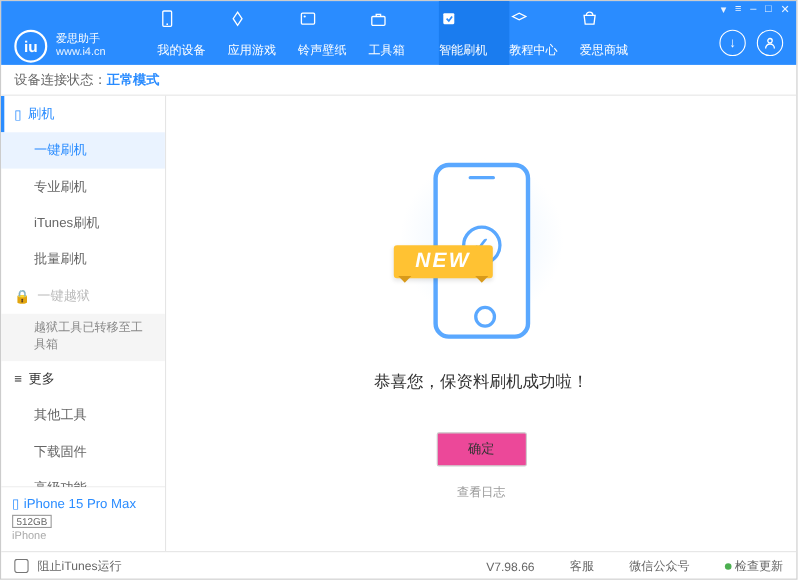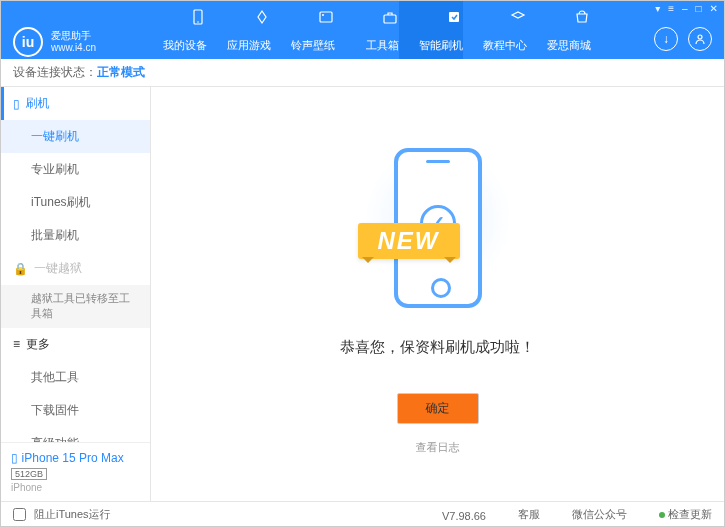--- a/index.html
+++ b/index.html
@@ -6,21 +6,21 @@
 body { font-family: "Microsoft YaHei", Arial, sans-serif; font-size: 12px; background: #fff; width: 725px; height: 527px; overflow: hidden; border: 1px solid #ccc; }
 
 
 .header { background: #2a8cff; height: 58px; display: flex; align-items: center; padding: 0 12px; color: #fff; position: relative; }
 .logo-area { display: flex; align-items: center; width: 130px; margin-top: 24px; }
 .logo-circle { width: 30px; height: 30px; border: 2px solid #fff; border-radius: 50%; display: flex; align-items: center; justify-content: center; font-weight: bold; font-size: 14px; margin-right: 8px; }
 .logo-text { line-height: 1.2; }
 .logo-text .title { font-size: 10px; font-weight: normal; }
 .logo-text .sub { font-size: 10px; opacity: 0.9; }
 .nav { display: flex; height: 100%; }
-.nav-item { width: 64px; height: 100%; display: flex; flex-direction: column; align-items: flex-end; justify-content: center; cursor: pointer; font-size: 11px; gap: 12px; }
+.nav-item { width: 64px; height: 100%; display: flex; flex-direction: column; align-items: flex-start; justify-content: center; cursor: pointer; font-size: 11px; gap: 12px; }
 .nav-item.active { background: #1a7cef; }
 .nav-icon { width: 18px; height: 18px; display: flex; align-items: center; justify-content: center; }
 .window-controls { position: absolute; top: 2px; right: 6px; display: flex; gap: 8px; font-size: 10px; }
 .window-controls span { cursor: pointer; opacity: 0.9; }
 .header-right { position: absolute; right: 12px; bottom: 8px; display: flex; gap: 10px; }
 .circle-btn { width: 24px; height: 24px; border: 1.5px solid #fff; border-radius: 50%; display: flex; align-items: center; justify-content: center; cursor: pointer; font-size: 12px; }
 
 
 .status-bar { height: 28px; border-bottom: 1px solid #e5e5e5; display: flex; align-items: center; padding: 0 12px; font-size: 12px; color: #666; }
 .status-bar .mode { color: #2a8cff; font-weight: bold; }
@@ -41,26 +41,26 @@
 
 
 .main { flex: 1; display: flex; flex-direction: column; align-items: center; justify-content: center; position: relative; }
 .phone-illustration { position: relative; width: 160px; height: 190px; margin-bottom: 15px; }
 .halo { position: absolute; width: 150px; height: 150px; background: radial-gradient(circle, #e8f3ff 0%, #fff 70%); border-radius: 50%; top: 10px; left: 5px; }
 .phone { position: absolute; width: 88px; height: 160px; background: #fff; border: 4px solid #5aa8ff; border-radius: 14px; left: 36px; top: 15px; }
 .phone::before { content: ''; position: absolute; width: 24px; height: 3px; background: #5aa8ff; border-radius: 2px; top: 8px; left: 28px; }
 .phone::after { content: ''; position: absolute; width: 14px; height: 14px; border: 3px solid #5aa8ff; border-radius: 50%; bottom: 6px; left: 33px; }
 .phone-screen { position: absolute; top: 18px; left: 6px; right: 6px; bottom: 28px; display: flex; align-items: center; justify-content: center; }
 .check-circle { width: 36px; height: 36px; border: 3px solid #5aa8ff; border-radius: 50%; display: flex; align-items: center; justify-content: center; color: #5aa8ff; font-size: 20px; font-weight: bold; }
-.new-ribbon { position: absolute; background: #ffc233; color: #fff; font-weight: bold; font-size: 24px; font-style: italic; padding: 4px 20px; left: 0px; top: 90px; letter-spacing: 2px; border-radius: 3px; box-shadow: 0 2px 4px rgba(0,0,0,0.1); }
+.new-ribbon { position: absolute; background: #ffc233; color: #fff; font-weight: bold; font-size: 19px; font-style: italic; padding: 4px 20px; left: 0px; top: 90px; letter-spacing: 2px; border-radius: 3px; box-shadow: 0 2px 4px rgba(0,0,0,0.1); }
 .new-ribbon::before, .new-ribbon::after { content: ''; position: absolute; width: 0; height: 0; border: 6px solid transparent; bottom: -10px; }
 .new-ribbon::before { border-top-color: #d89a1a; left: 4px; }
 .new-ribbon::after { border-top-color: #d89a1a; right: 4px; }
 .success-msg { font-size: 15px; color: #333; margin-bottom: 36px; }
-.ok-btn { border: 1px solid #ccc; background: #f97316; padding: 6px 28px; font-size: 12px; cursor: pointer; color: #333; border-radius: 2px; }
+.ok-btn { border: 1px solid #ccc; background: #ec4899; padding: 6px 28px; font-size: 12px; cursor: pointer; color: #333; border-radius: 2px; }
 .view-log { margin-top: 16px; font-size: 11px; color: #999; cursor: pointer; }
 
 
 .footer { height: 26px; border-top: 1px solid #e5e5e5; display: flex; align-items: center; padding: 0 12px; font-size: 11px; color: #666; justify-content: space-between; }
 .footer-left { display: flex; align-items: center; gap: 4px; }
 .footer-right { display: flex; gap: 32px; align-items: flex-end; }
 .footer-right span { cursor: pointer; }
 .green-dot { width: 6px; height: 6px; background: #4caf50; border-radius: 50%; display: inline-block; margin-right: 3px; }
 </style>
 </head>

